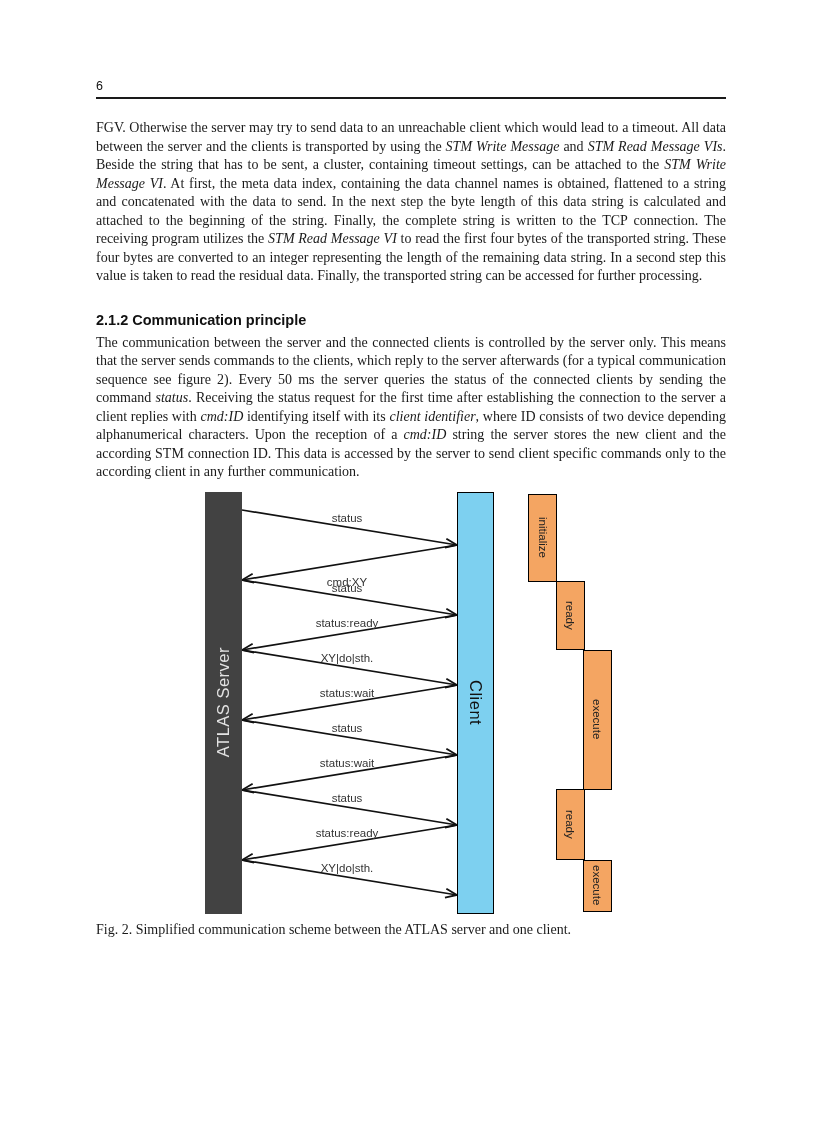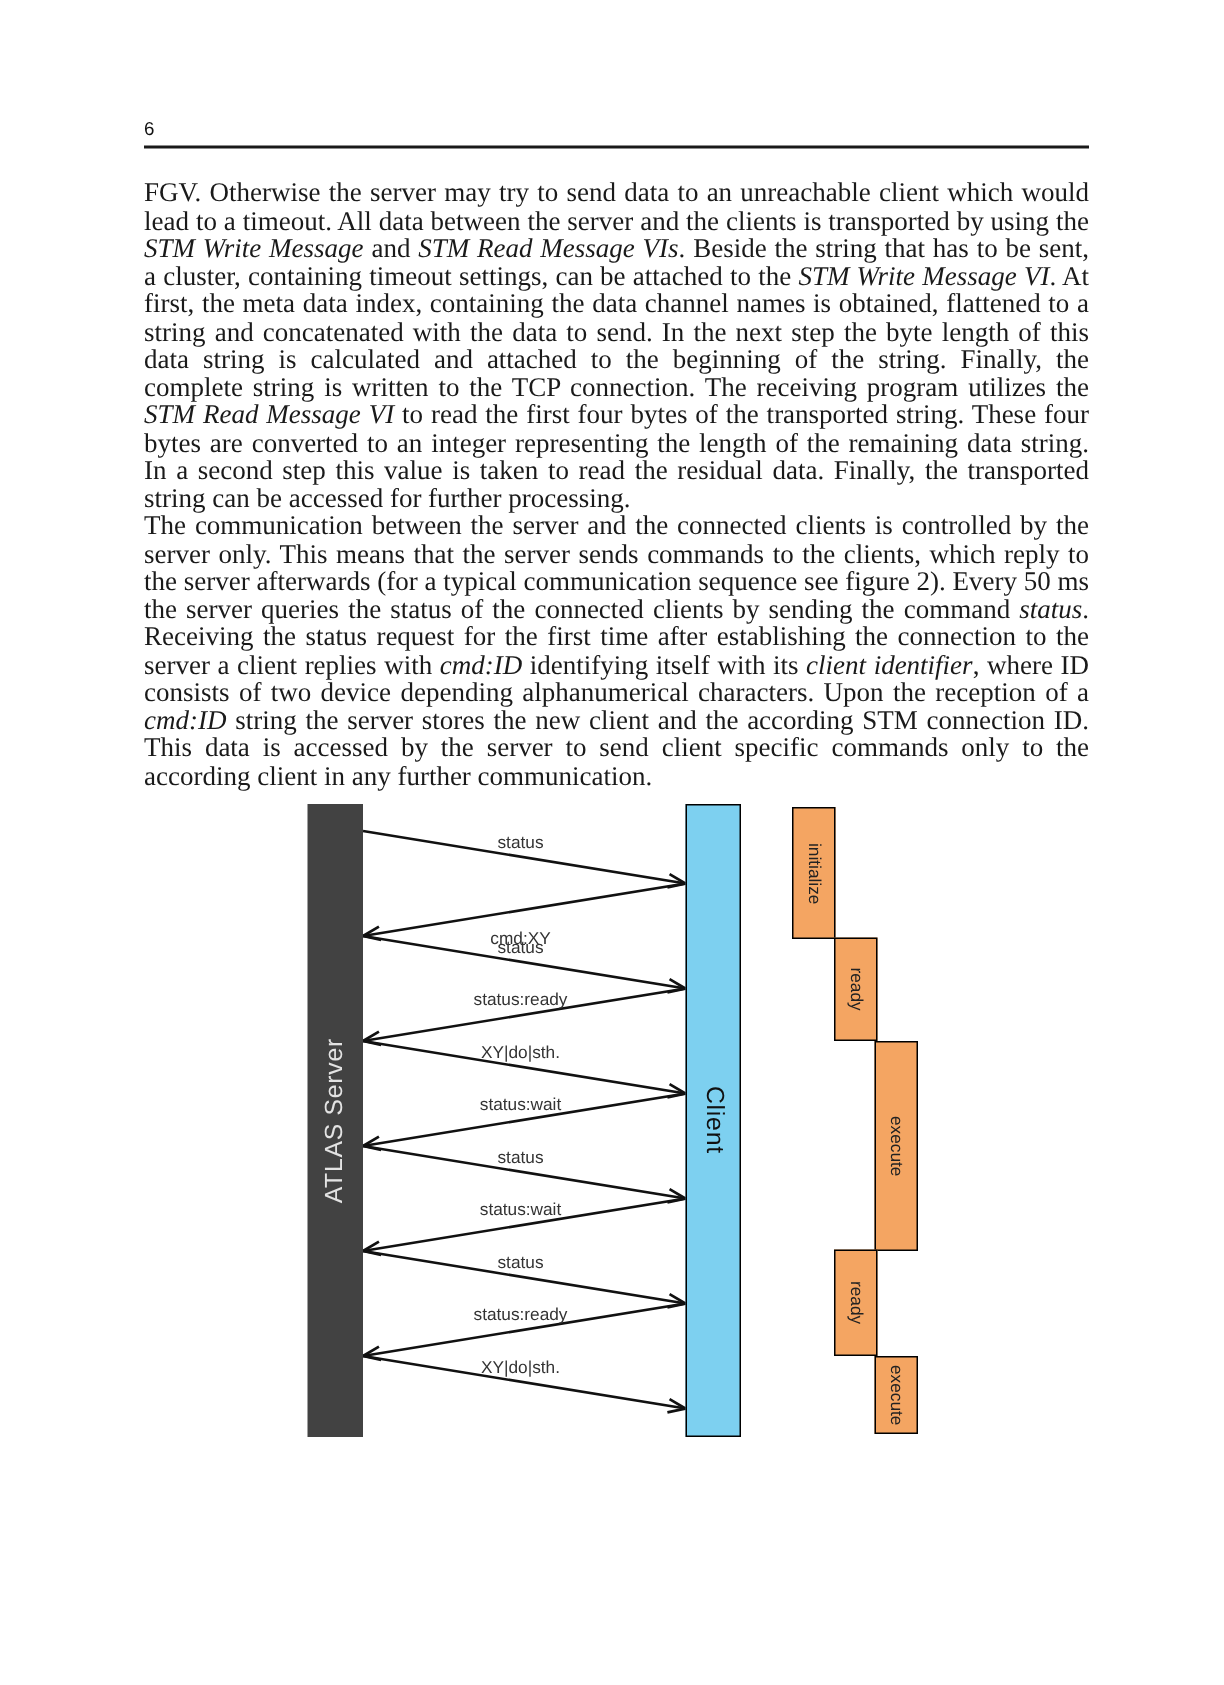--- a/index.html
+++ b/index.html
@@ -14,21 +14,21 @@
     overflow:hidden;
   }
   .page-header{
     display:flex;justify-content:space-between;align-items:baseline;
     font-family:"Liberation Sans", sans-serif;
     font-size:12.5px;line-height:15px;color:#111;
   }
   .header-rule{height:0;border:none;border-top:2.5px solid #1a1a1a;margin:3px 0 0 0;}
   .body-para{
     margin:0;text-align:justify;
-    font-size:18px;line-height:18.5px;
+    font-size:14px;line-height:18.5px;
   }
   .para-first{margin-top:20px;}
   .it{font-style:italic;}
   .section-heading{
     font-family:"Liberation Sans", sans-serif;
     font-size:14.5px;font-weight:bold;color:#111;
     margin:26px 0 5px 0;line-height:17px;
   }
   figure{margin:10px 0 0 0;}
   .diagram{
@@ -74,20 +74,21 @@
 
 <div class="page">
 
   <header class="page-header">
     <span>6</span>
   </header>
   <hr class="header-rule">
 
   <p class="body-para para-first"><span>FGV. Otherwise the server may try to send data to an unreachable client which would lead to a timeout. All data between the server and the clients is transported by using the </span><span class="it">STM Write Message</span><span> and </span><span class="it">STM Read Message VIs</span><span>. Beside the string that has to be sent, a cluster, containing timeout settings, can be attached to the </span><span class="it">STM Write Message VI</span><span>. At first, the meta data index, containing the data channel names is obtained, flattened to a string and concatenated with the data to send. In the next step the byte length of this data string is calculated and attached to the beginning of the string. Finally, the complete string is written to the TCP connection. The receiving program utilizes the </span><span class="it">STM Read Message VI</span><span> to read the first four bytes of the transported string. These four bytes are converted to an integer representing the length of the remaining data string. In a second step this value is taken to read the residual data. Finally, the transported string can be accessed for further processing.</span></p>
 
+  <h2 class="section-heading">2.1.2 Communication principle</h2>
 
   <p class="body-para"><span>The communication between the server and the connected clients is controlled by the server only. This means that the server sends commands to the clients, which reply to the server afterwards (for a typical communication sequence see figure 2). Every 50 ms the server queries the status of the connected clients by sending the command </span><span class="it">status</span><span>. Receiving the status request for the first time after establishing the connection to the server a client replies with </span><span class="it">cmd:ID</span><span> identifying itself with its </span><span class="it">client identifier</span><span>, where ID consists of two device depending alphanumerical characters. Upon the reception of a </span><span class="it">cmd:ID</span><span> string the server stores the new client and the according STM connection ID. This data is accessed by the server to send client specific commands only to the according client in any further communication.</span></p>
 
   <figure>
     <div class="diagram" id="diagram">
       <svg class="arrow-svg" id="arrow-svg" width="630" height="422" viewBox="0 0 630 422">
         <defs>
           <marker id="ah" markerWidth="14" markerHeight="12" refX="12.5" refY="5.5" orient="auto" markerUnits="userSpaceOnUse">
             <path d="M1,1 L12.5,5.5 L1,10" fill="none" stroke="#111" stroke-width="1.8"></path>
           </marker>
@@ -130,15 +131,16 @@
         <div class="state-box" style="left: 486.5px; top: 158px; height: 140px;">
           <span class="state-label vtext-cw">execute</span>
         </div>
         <div class="state-box" style="left: 459.5px; top: 297px; height: 71px;">
           <span class="state-label vtext-cw">ready</span>
         </div>
         <div class="state-box" style="left: 486.5px; top: 368px; height: 52px;">
           <span class="state-label vtext-cw">execute</span>
         </div>
       </div>
+    <figcaption>Fig. 2. Simplified communication scheme between the ATLAS server and one client.</figcaption>
   </figure>
 
 </div>
 
 </body></html>

